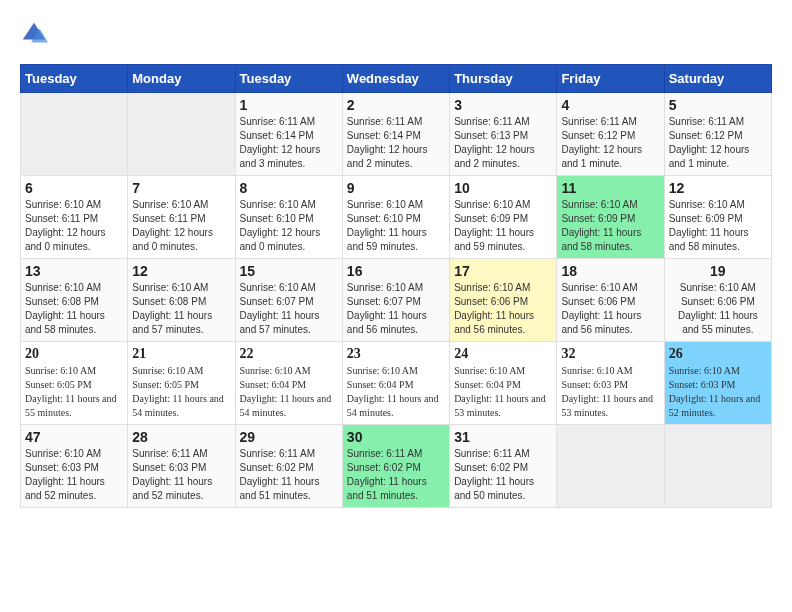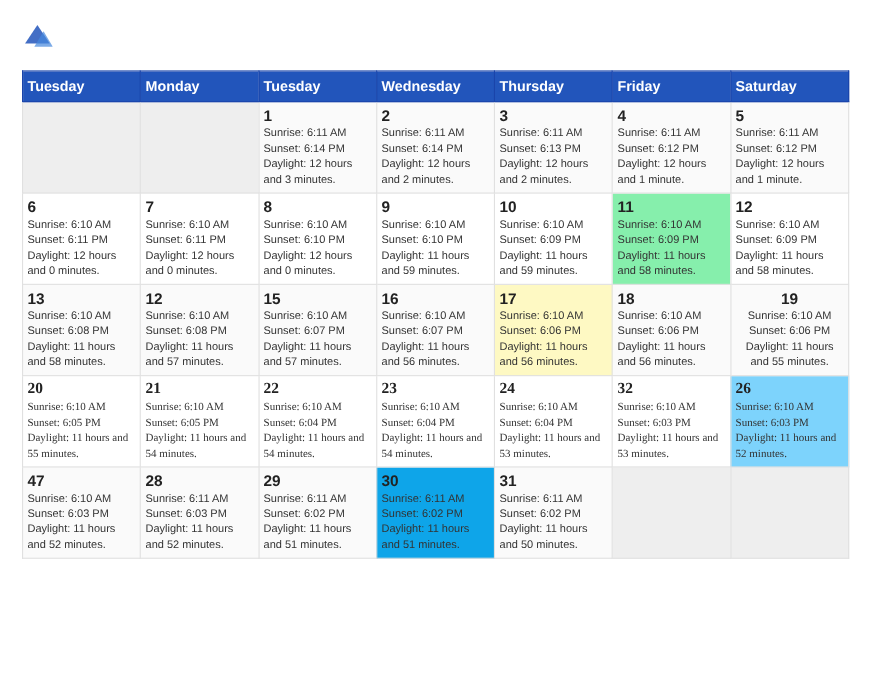--- a/index.html
+++ b/index.html
@@ -302,21 +302,21 @@
           <div class="day-info" style="white-space: pre-line;">Sunrise: 6:11 AM
 Sunset: 6:03 PM
 Daylight: 11 hours and 52 minutes.</div>
         </td>
         <td style="background: rgb(250, 250, 250);">
           <span class="day-number">29</span>
           <div class="day-info" style="white-space: pre-line;">Sunrise: 6:11 AM
 Sunset: 6:02 PM
 Daylight: 11 hours and 51 minutes.</div>
         </td>
-        <td style="background: #0ea5e9;">
+        <td style="background: #86efac;">
           <span class="day-number">30</span>
           <div class="day-info" style="white-space: pre-line;">Sunrise: 6:11 AM
 Sunset: 6:02 PM
 Daylight: 11 hours and 51 minutes.</div>
         </td>
         <td style="background: rgb(250, 250, 250);">
           <span class="day-number">31</span>
           <div class="day-info" style="white-space: pre-line;">Sunrise: 6:11 AM
 Sunset: 6:02 PM
 Daylight: 11 hours and 50 minutes.</div>

